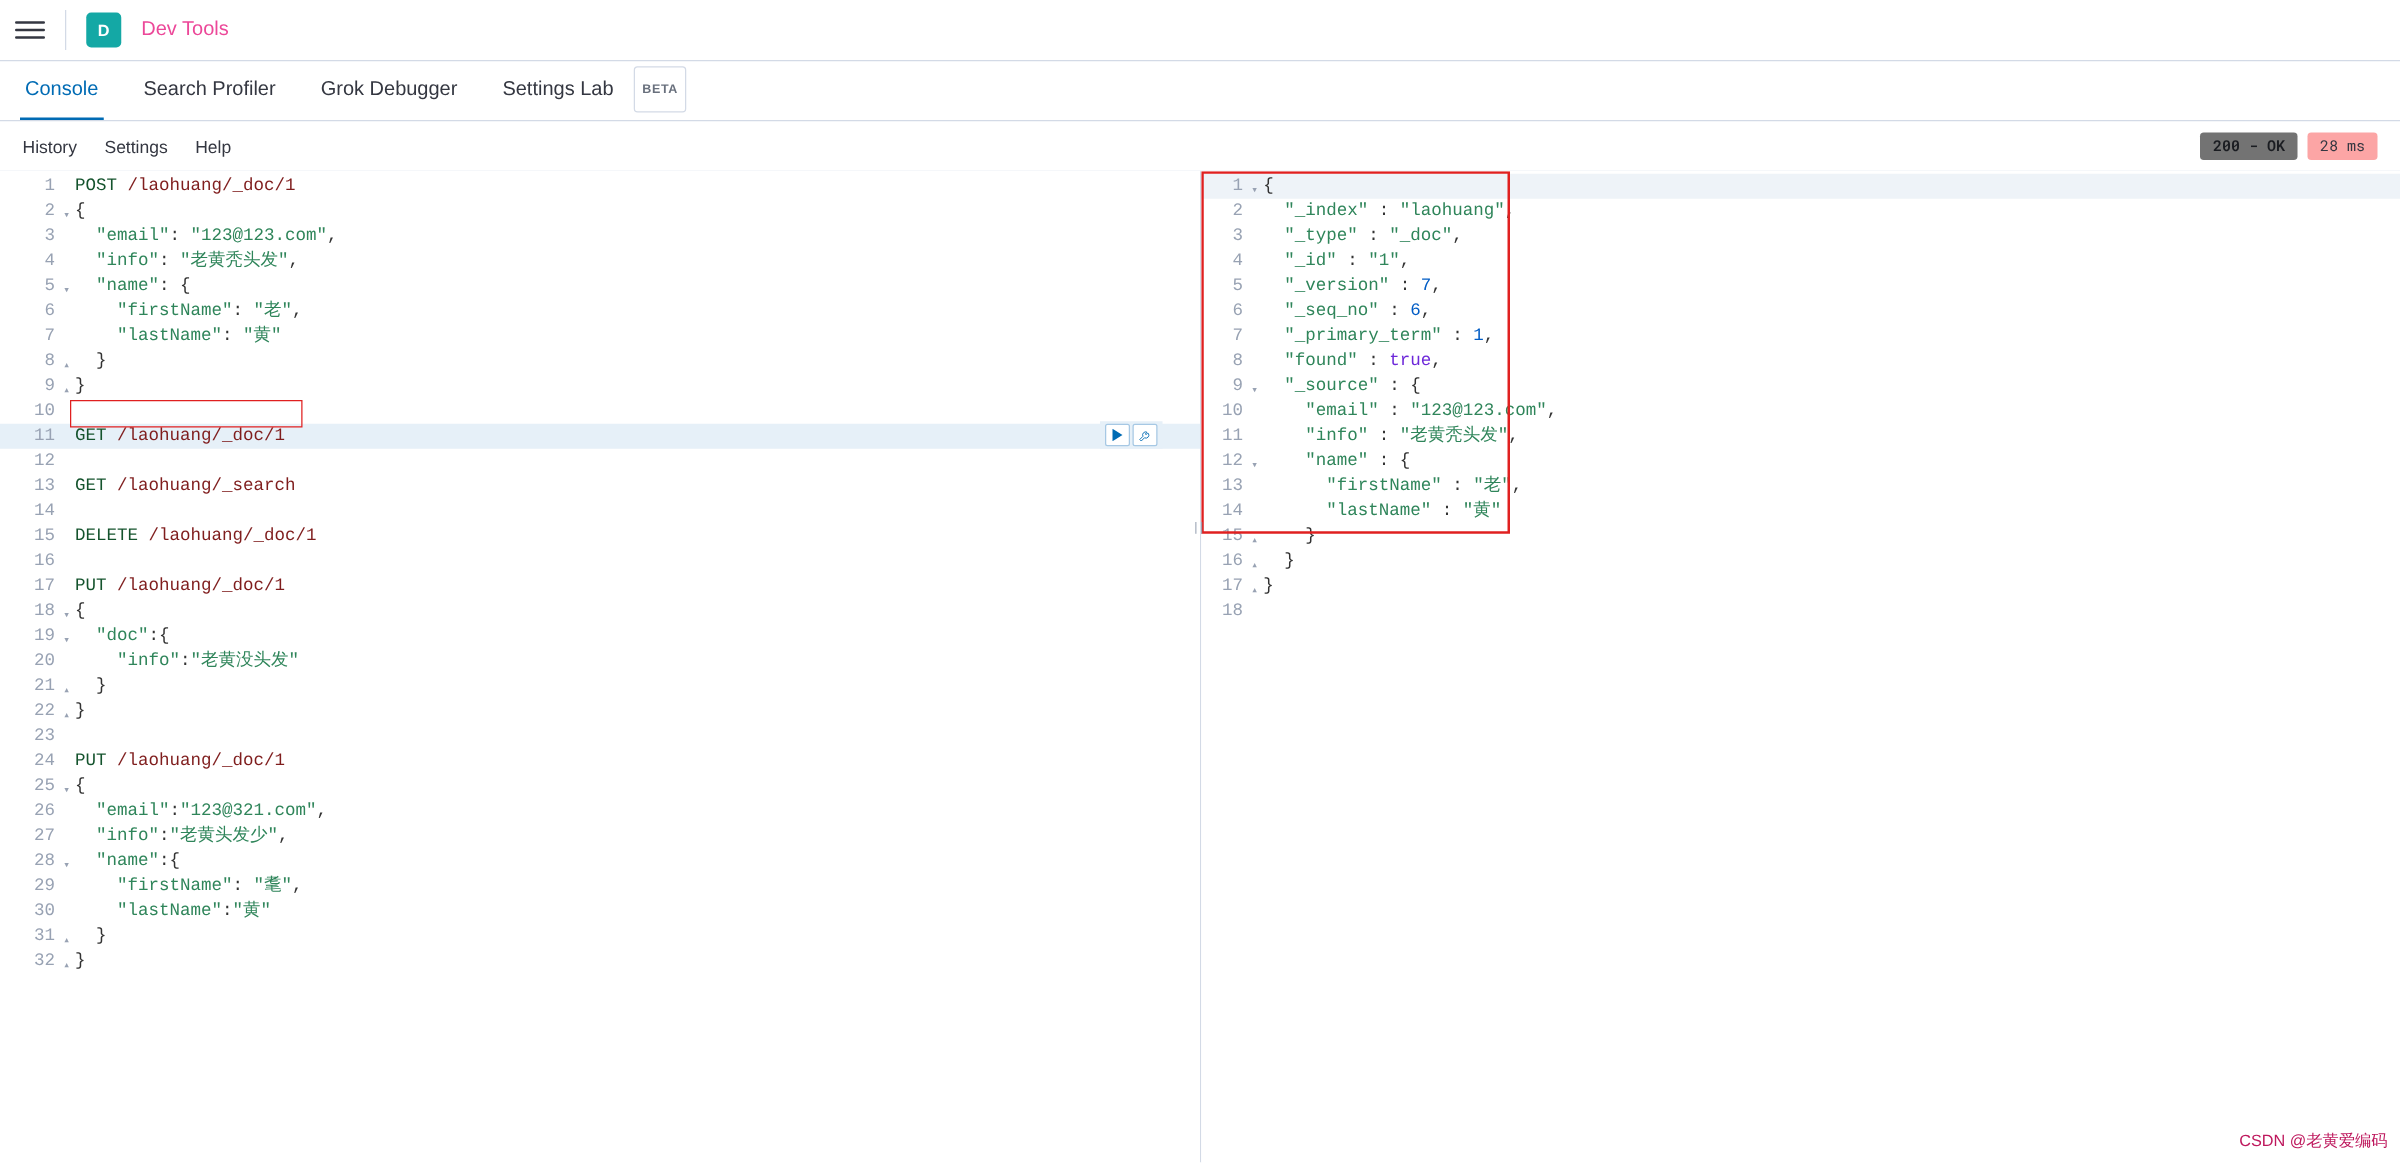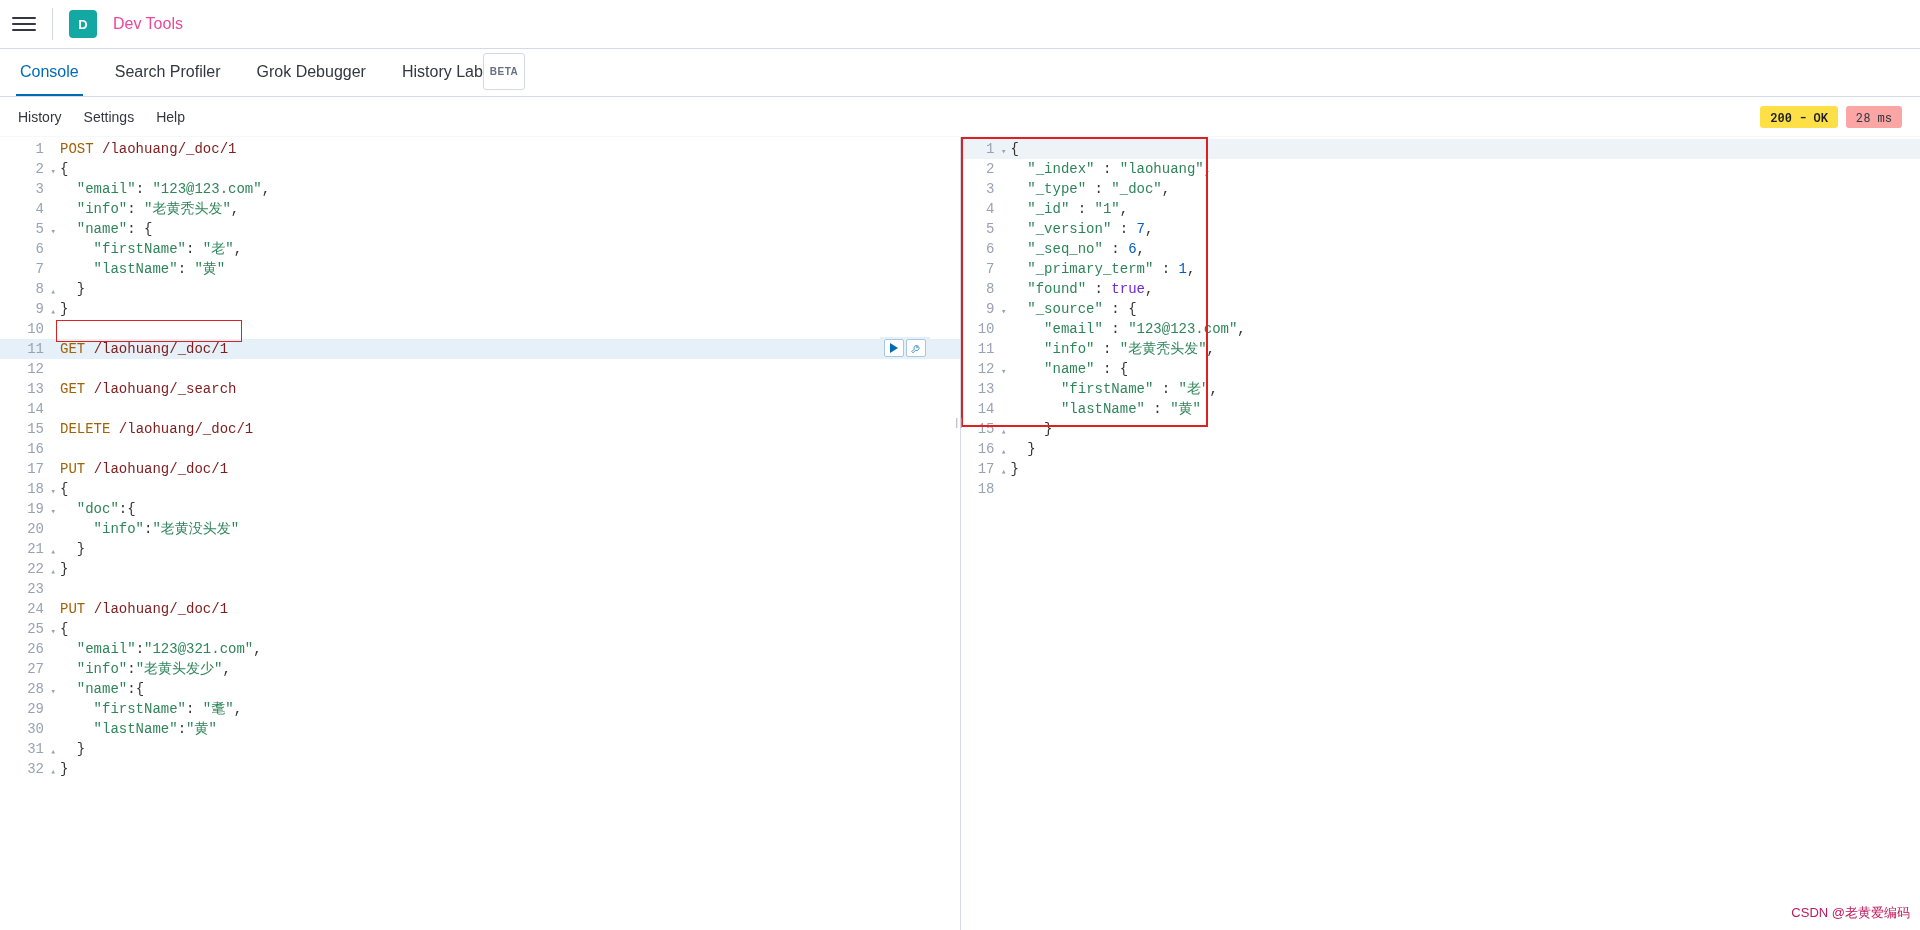--- a/index.html
+++ b/index.html
@@ -10,28 +10,28 @@
 .hamburger { width: 24px; height: 24px; display: flex; flex-direction: column; justify-content: center; gap: 4px; cursor: pointer; margin-right: 16px; }
 .hamburger span { display: block; height: 2px; background: #343741; border-radius: 1px; }
 .divider-v { width: 1px; height: 32px; background: #d3dae6; margin-right: 16px; }
 .app-icon { width: 28px; height: 28px; background: #14a8a5; border-radius: 4px; color: #fff; display: flex; align-items: center; justify-content: center; font-weight: 600; font-size: 13px; margin-right: 16px; }
 .app-title { font-size: 16px; color: #ec4899; }
 
 
 .tabs-row { border-bottom: 1px solid #d3dae6; padding: 0 16px; display: flex; align-items: flex-end; height: 48px; gap: 28px; }
 .tab { font-size: 16px; color: #343741; padding: 0 4px; height: 100%; display: flex; align-items: center; cursor: pointer; border-bottom: 2px solid transparent; position: relative; }
 .tab.active { color: #006bb4; border-bottom-color: #006bb4; }
-.tab-badge { display: inline-block; font-size: 10px; font-weight: 700; letter-spacing: 0.05em; color: #69707d; border: 1px solid #d3dae6; border-radius: 3px; padding: 12px 6px; margin-left: 0; }
+.tab-badge { display: inline-block; font-size: 10px; font-weight: 700; letter-spacing: 0.05em; color: #69707d; border: 1px solid #d3dae6; border-radius: 3px; padding: 12px 6px; margin-left: 16px; }
 
 
 .subnav { display: flex; align-items: center; height: 40px; padding: 0 18px; gap: 22px; font-size: 14px; border-bottom: 1px solid #f5f7fa; justify-content: space-between; }
 .subnav .link { color: #343741; cursor: pointer; }
 .status-right { margin-left: auto; display: flex; gap: 8px; align-items: center; }
 .badge { font-family: "Roboto Mono", Consolas, Menlo, monospace; font-size: 12px; padding: 3px 10px; border-radius: 3px; }
-.badge-ok { background: #fde047; color: #1a1c21; font-weight: 600; }
+.badge-ok { background: #737373; color: #1a1c21; font-weight: 600; }
 .badge-time { background: #fca5a5; color: #343741; }
 
 
 .main { display: flex; height: calc(100% - 49px - 48px - 40px); position: relative; }
 .pane { flex: 1; position: relative; overflow: hidden; background: #fff; }
 .pane-left { border-right: 1px solid #d3dae6; }
 .splitter { position: absolute; left: 50%; top: 280px; transform: translateX(-50%); color: #98a2b3; font-size: 10px; letter-spacing: 2px; pointer-events: none; z-index: 10; }
 .splitter::before { content: "||"; }
 
 
@@ -41,21 +41,21 @@
 .fold { position: absolute; right: -2px; top: 3px; font-size: 9px; color: #98a2b3; }
 .code { margin-left: 60px; padding-top: 2px; white-space: pre; }
 .code .line { height: 20px; }
 .code .hl { background: #e6f0f8; margin-left: -60px; padding-left: 60px; margin-right: -800px; padding-right: 800px; }
 
 
 .gutter-r { width: 44px; }
 .code-r { margin-left: 50px; }
 
 
-.tk-method { color: #a16207; }
+.tk-method { color: #14532d; }
 .tk-path { color: #7f1d1d; }
 .tk-brace { color: #333; }
 .tk-key { color: #2f855a; }
 .tk-strval { color: #2f855a; }
 .tk-num { color: #005cc5; }
 .tk-kw { color: #6d28d9; }
 .tk-punc { color: #333; }
 
 
 .line-actions { position: absolute; right: 30px; top: 200px; display: flex; gap: 2px; background: #e6f0f8; padding: 2px 4px; }
@@ -82,21 +82,21 @@
   <div class="divider-v"></div>
   <div class="app-icon">D</div>
   <div class="app-title">Dev Tools</div>
 </div>
 
 <div class="tabs-row">
   <div class="tab active">Console</div>
   <div class="tab">Search Profiler</div>
   <div class="tab">Grok Debugger</div>
   <div class="tab">
-    <span>History Lab</span>
+    <span>Settings Lab</span>
     <span class="tab-badge">BETA</span>
   </div>
 </div>
 
 <div class="subnav">
   <span class="link">History</span>
   <span class="link">Settings</span>
   <span class="link">Help</span>
   <div class="status-right">
     <span class="badge badge-ok">200 - OK</span>

